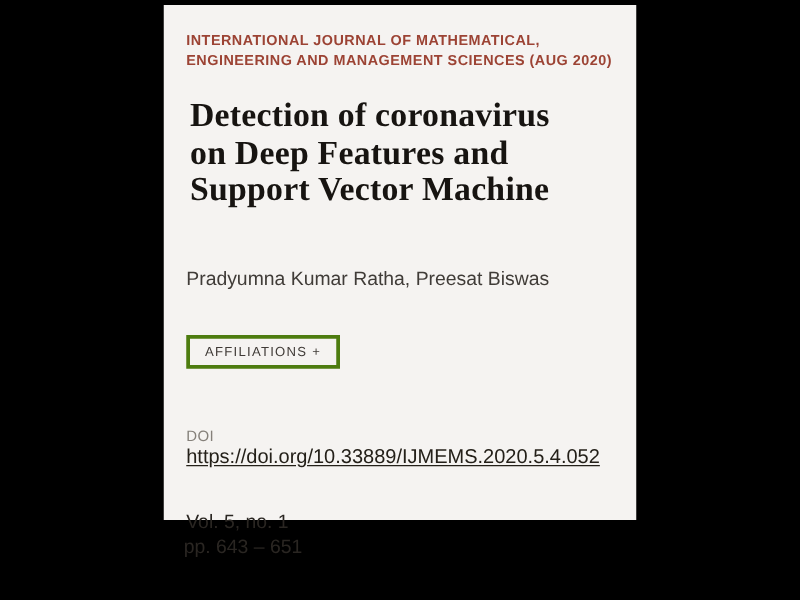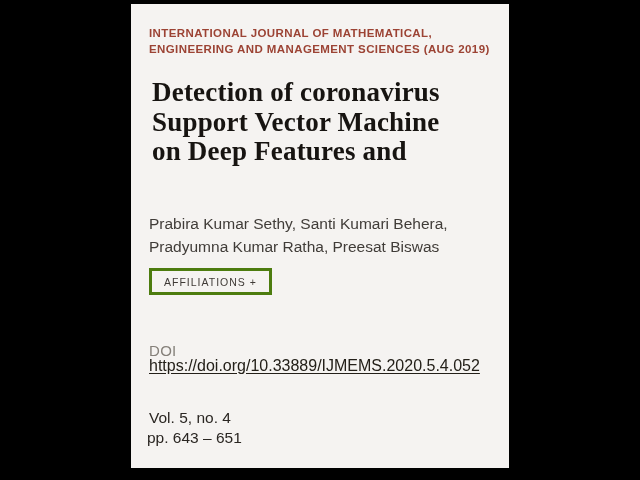--- a/index.html
+++ b/index.html
@@ -20,21 +20,21 @@
   }
   .letterbox-left  { left: 0; top: 0; width: 131px; height: 480px; }
   .letterbox-right { left: 509px; top: 0; width: 131px; height: 480px; }
   .letterbox-top   { left: 0; top: 0; width: 640px; height: 4px; }
 
   .card {
     position: absolute;
     left: 131px;
     top: 4px;
     width: 378px;
-    height: 464px;
+    height: 412px;
     background: #f5f3f1;
   }
 
   .journal-header {
     position: absolute;
     left: 18px;
     top: 21px;
     font-size: 11.5px;
     font-weight: 700;
     letter-spacing: 0.4px;
@@ -83,21 +83,21 @@
   }
 
   .field-label {
     color: #85807a;
     letter-spacing: 0.3px;
   }
   .doi-label {
     position: absolute;
     left: 18px;
     top: 338px;
-    font-size: 15px;
+    font-size: 12px;
   }
   .doi-link {
     position: absolute;
     left: 18px;
     top: 353px;
     font-size: 16px;
     color: #242019;
     text-decoration: underline;
     text-underline-offset: 2px;
     cursor: pointer;
@@ -127,35 +127,34 @@
 <body>
 
 <div class="letterbox letterbox-left"></div>
 <div class="letterbox letterbox-right"></div>
 <div class="letterbox letterbox-top"></div>
 
 <div class="card">
 
   <div class="journal-header">
     <div>INTERNATIONAL JOURNAL OF MATHEMATICAL,</div>
-    <div>ENGINEERING AND MANAGEMENT SCIENCES (AUG 2019)</div>
+    <div>ENGINEERING AND MANAGEMENT SCIENCES (AUG 2020)</div>
   </div>
 
   <h1 class="article-title" style="margin:4px;">
     <div>Detection of coronavirus</div>
+    <div>on Deep Features and</div>
     <div>Support Vector Machine</div>
-    <div>on Deep Features and</div>
   </h1>
 
   <div class="authors">
-    <div>Prabira Kumar Sethy, Santi Kumari Behera,</div>
     <div>Pradyumna Kumar Ratha, Preesat Biswas</div>
   </div>
 
   <button class="affiliations-button">AFFILIATIONS +</button>
 
   <div class="field-label doi-label">DOI</div>
   <a class="doi-link" href="#">https://doi.org/10.33889/IJMEMS.2020.5.4.052</a>
 
-  <div class="issue-volume">Vol. 5, no. 4</div>
+  <div class="issue-volume">Vol. 5, no. 1</div>
   <div class="issue-pages">pp. 643 – 651</div>
 
 </div>
 
 </body></html>

